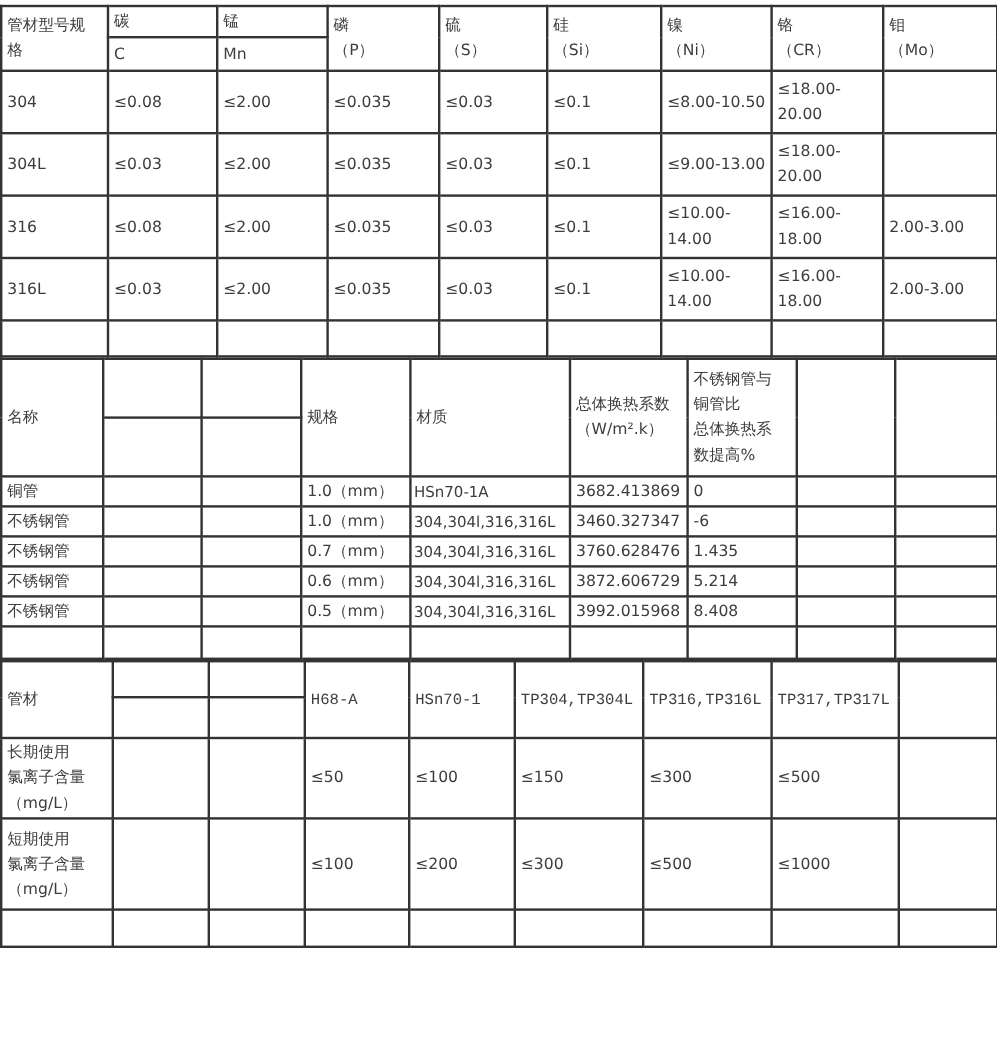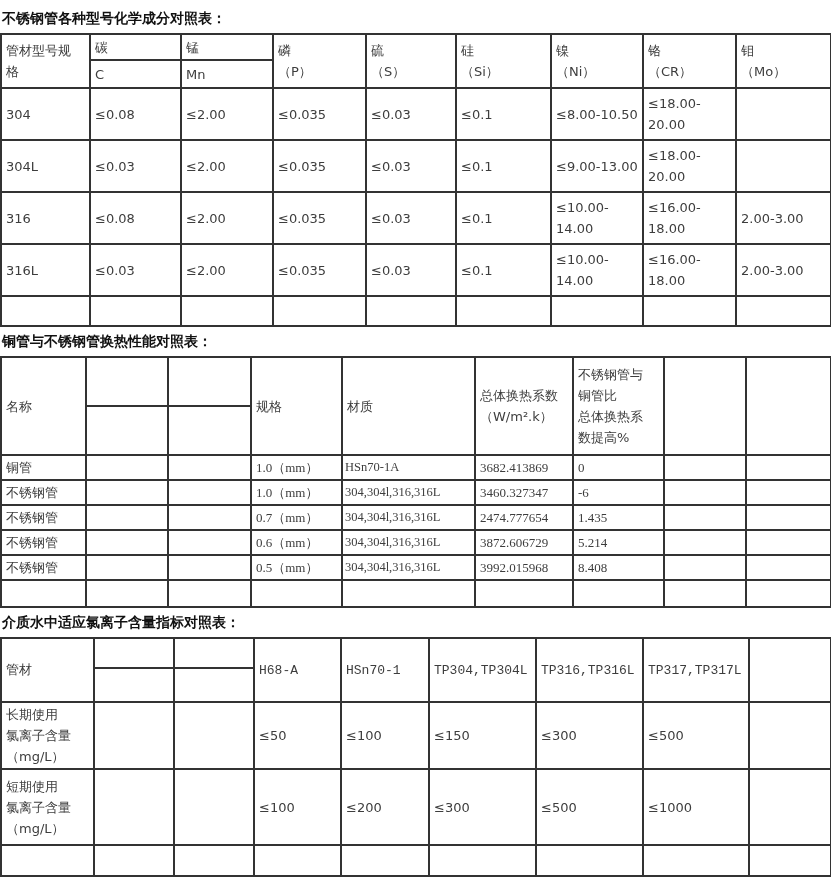--- a/index.html
+++ b/index.html
@@ -32,35 +32,34 @@
   }
   td.mat { font-size: 12.5px; padding-left: 2px; padding-right: 0; margin-top: 36px; }
   
   .t1-ha { height: 26px; padding-left: 32px; }
   .t1-hb { height: 28px; }
   .t1-d  { height: 52px; }
   .t1-e  { height: 30px; }
   
   .t2-ha { height: 49px; }
   .t2-hb { height: 49px; }
-  .t2-d  { height: 16px; font-family: Liberation Serif, serif; }
+  .t2-d  { height: 16px; }
   .t2-e  { height: 27px; }
   
   .t3-ha { height: 30px; font-family: Liberation Mono, monospace; }
   .t3-hb { height: 34px; }
   .t3-d1 { height: 66px; padding-left: 23px; }
   .t3-d2 { height: 76px; border-radius: 22px; }
   .t3-e  { height: 31px; }
 </style>
 </head>
 <body>
 
 <div class="page">
 
-  <div class="tbl-title">不锈钢管各种型号化学成分对照表：</div>
 
   <table>
     <colgroup>
       <col style="width:89px">
         <col style="width:91px">
         <col style="width:92px">
       <col style="width:93px">
         <col style="width:90px">
         <col style="width:95px">
       <col style="width:92px">
@@ -147,21 +146,20 @@
           <td></td>
         <td></td>
           <td></td>
         <td></td>
           <td></td>
         <td></td>
       </tr>
     </tbody>
   </table>
 
-  <div class="tbl-title">铜管与不锈钢管换热性能对照表：</div>
 
   <table>
     <colgroup>
       <col style="width:85px">
         <col style="width:82px">
         <col style="width:83px">
       <col style="width:91px">
         <col style="width:133px">
         <col style="width:98px">
       <col style="width:91px">
@@ -209,21 +207,21 @@
         <td>-6</td>
         <td></td>
         <td></td>
       </tr>
       <tr class="t2-d">
         <td>不锈钢管</td>
         <td></td>
         <td></td>
         <td>0.7（mm）</td>
         <td class="mat">304,304l,316,316L</td>
-        <td>2474.777654</td>
+        <td>3760.628476</td>
         <td>1.435</td>
         <td></td>
         <td></td>
       </tr>
       <tr class="t2-d">
         <td>不锈钢管</td>
         <td></td>
         <td></td>
         <td>0.6（mm）</td>
         <td class="mat">304,304l,316,316L</td>
@@ -250,21 +248,20 @@
           <td></td>
         <td></td>
           <td></td>
         <td></td>
           <td></td>
         <td></td>
       </tr>
     </tbody>
   </table>
 
-  <div class="tbl-title">介质水中适应氯离子含量指标对照表：</div>
 
   <table>
     <colgroup>
       <col style="width:93px">
         <col style="width:80px">
         <col style="width:80px">
       <col style="width:87px">
         <col style="width:88px">
         <col style="width:107px">
       <col style="width:107px">

